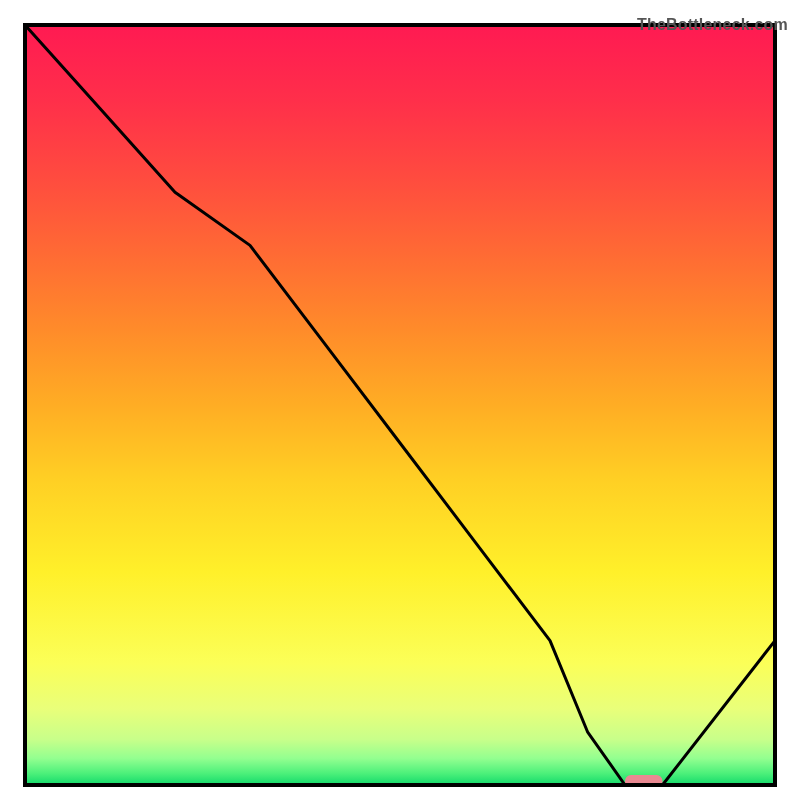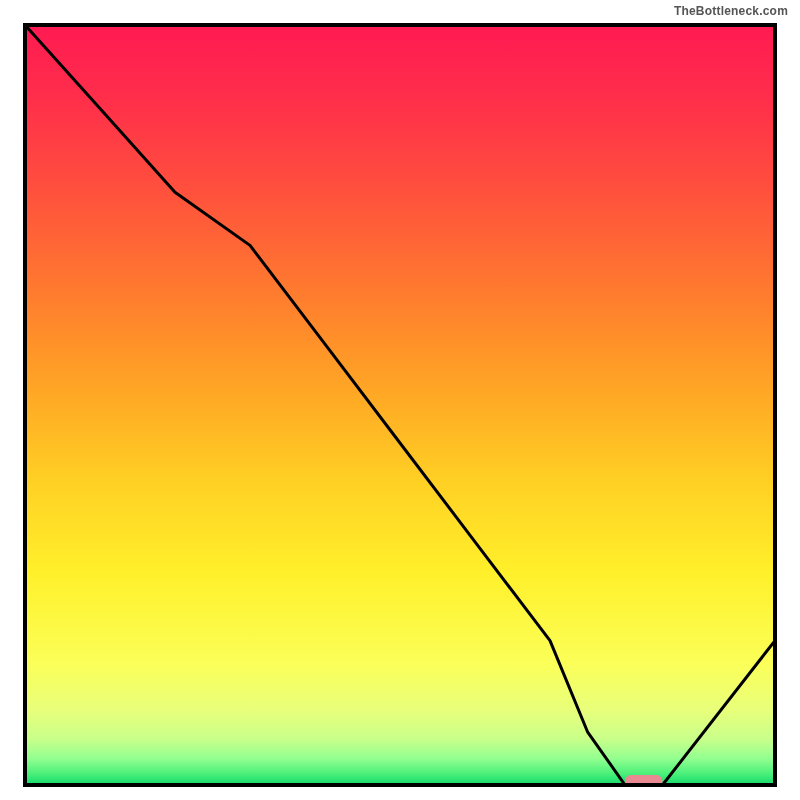--- a/index.html
+++ b/index.html
@@ -10,23 +10,23 @@
     background: #ffffff;
     font-family: Arial, Helvetica, sans-serif;
   }
   .stage {
     position: relative;
     width: 800px;
     height: 800px;
   }
   .watermark {
     position: absolute;
-    top: 4px;
+    top: 16px;
     right: 12px;
-    font-size: 12px;
+    font-size: 16px;
     font-weight: 600;
     color: #555;
     letter-spacing: 0.2px;
   }
   svg {
     position: absolute;
     left: 0;
     top: 0;
   }
 </style>

